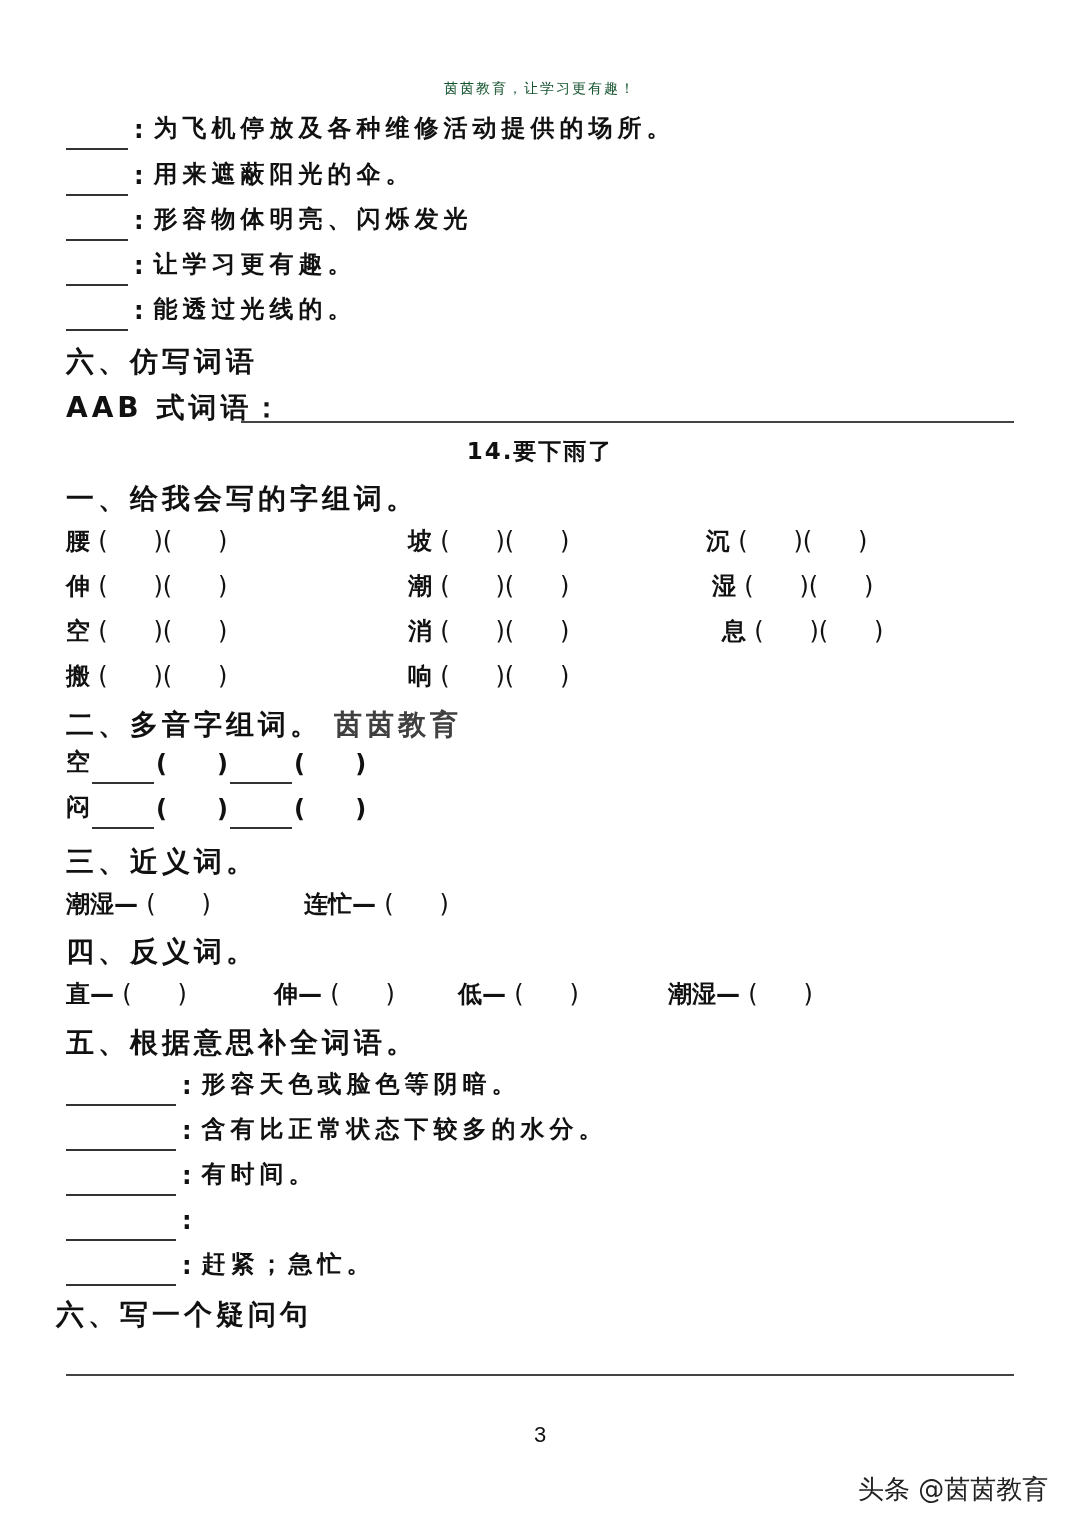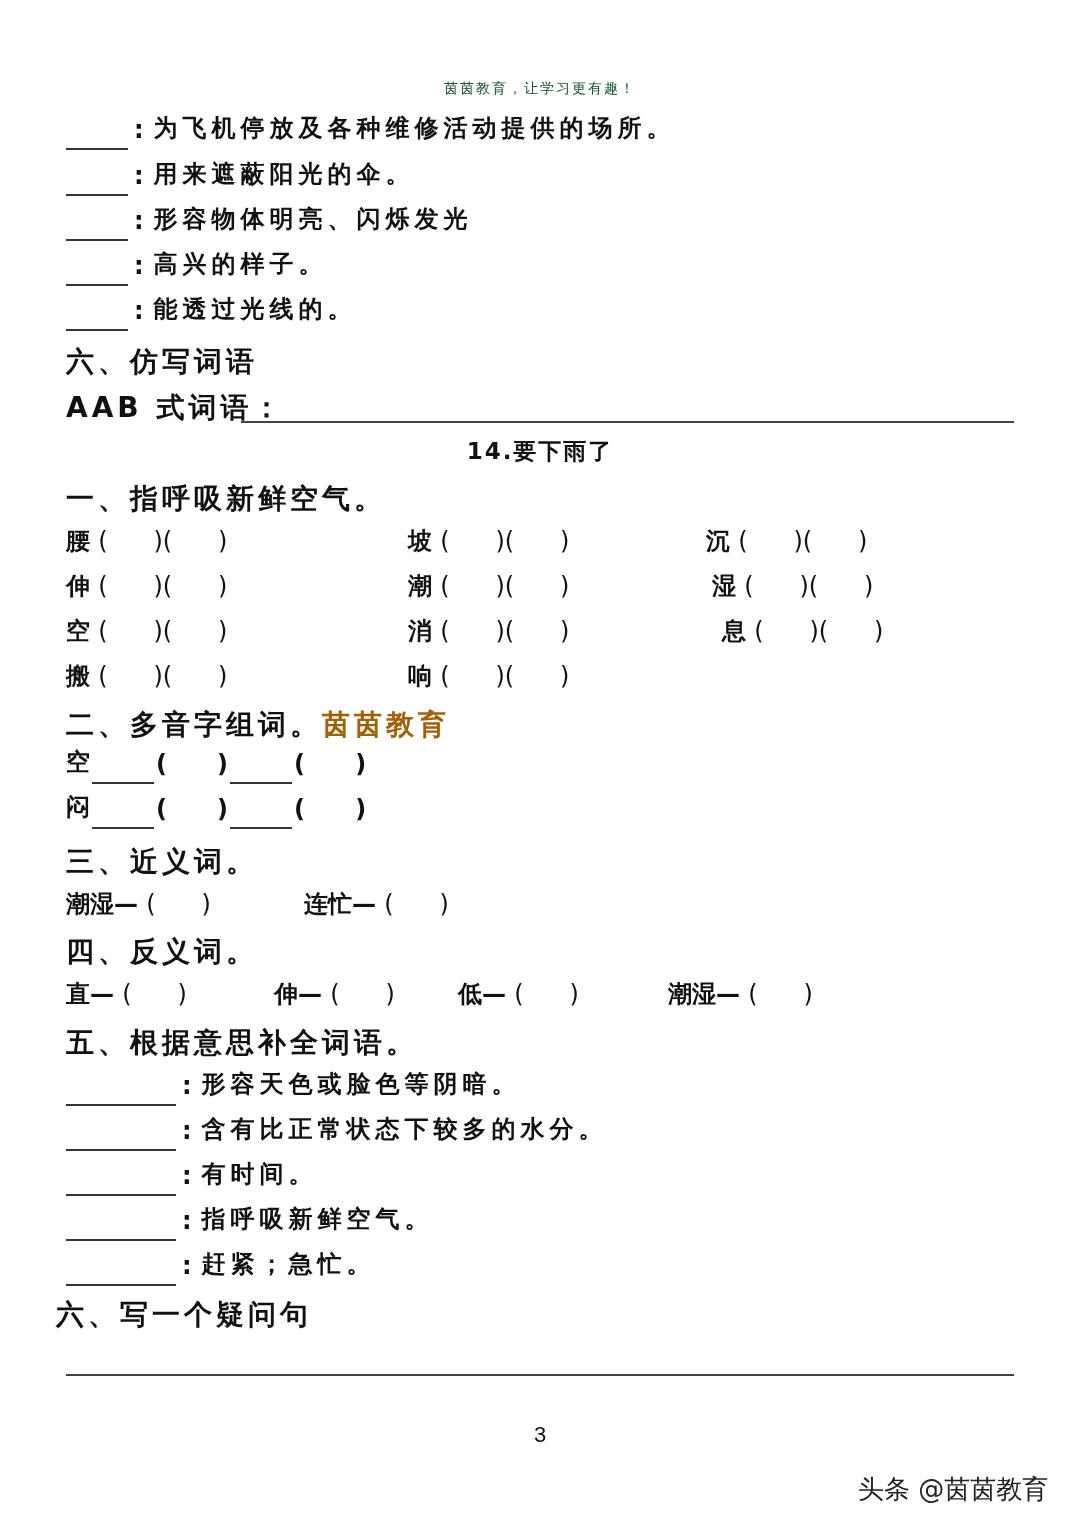--- a/index.html
+++ b/index.html
@@ -21,21 +21,21 @@
     }
     .def-row { position: absolute; left: 66px; height: 40px; display: flex; align-items: flex-end; }
     .def-row .blank { width: 62px; }
     .def-row.long .blank { width: 110px; }
     .def-row .colon { font-size: 24px; font-weight: bold; margin: 0 10px 6px 6px; }
     .def-row .txt { font-size: 24px; font-weight: bold; letter-spacing: 5px; margin-bottom: 6px; }
     .hline { position: absolute; height: 0; border-top: 2px solid #444; }
     .title { position: absolute; left: 0; width: 1080px; text-align: center; font-size: 23px; font-weight: bold; letter-spacing: 2px; }
     .grid-cell { position: absolute; font-size: 24px; font-weight: bold; white-space: pre; font-family: "DejaVu Sans", sans-serif; }
     .grid-cell .paren { font-weight: normal; letter-spacing: 0; }
-    .watermark-inline { color: #a16207; letter-spacing: 4px; margin-left: 0; }
+    .watermark-inline { color: #404040; letter-spacing: 4px; margin-left: 12px; }
     .page-num { position: absolute; top: 1422px; left: 0; width: 1080px; text-align: center; font-size: 22px; font-family: "Liberation Sans", sans-serif; }
     .corner-mark {
       position: absolute; top: 1472px; left: 858px; font-size: 26px; color: #222;
       font-family: "DejaVu Sans", sans-serif;
       text-shadow: 1px 1px 0 #fff, -1px -1px 0 #fff;
     }
     .pinyin-row { position: absolute; left: 66px; font-size: 24px; font-weight: bold; display: flex; align-items: flex-end; height: 40px; }
     .pinyin-row .blank { width: 62px; margin: 0 2px; }
     .pinyin-row .p { white-space: pre; margin-bottom: 6px; }
   </style>
@@ -55,35 +55,35 @@
   <span class="txt">用来遮蔽阳光的伞。</span>
 </div>
 <div class="def-row" style="top:201px;">
   <span class="blank"></span>
     <span class="colon">:</span>
   <span class="txt">形容物体明亮、闪烁发光</span>
 </div>
 <div class="def-row" style="top:246px;">
   <span class="blank"></span>
     <span class="colon">:</span>
-  <span class="txt">高兴的样子。</span>
+  <span class="txt">让学习更有趣。</span>
 </div>
 <div class="def-row" style="top:291px;">
   <span class="blank"></span>
     <span class="colon">:</span>
   <span class="txt">能透过光线的。</span>
 </div>
 
 <div class="abs line" style="top:343px; left:66px;">六、仿写词语</div>
 <div class="abs line" style="top:389px; left:66px;">AAB 式词语：</div>
 <div class="hline" style="top:421px; left:241px; width:773px;"></div>
 
 <div class="title" style="top:436px;">14.要下雨了</div>
 
-<div class="abs line" style="top:480px; left:66px;">一、指呼吸新鲜空气。</div>
+<div class="abs line" style="top:480px; left:66px;">一、给我会写的字组词。</div>
 
 <div class="grid-cell" style="top:525px; left:66px;"><span>腰</span> <span class="paren">(      )(      )</span></div>
 <div class="grid-cell" style="top:525px; left:408px;"><span>坡</span> <span class="paren">(      )(      )</span></div>
 <div class="grid-cell" style="top:525px; left:706px;"><span>沉</span> <span class="paren">(      )(      )</span></div>
 
 <div class="grid-cell" style="top:570px; left:66px;"><span>伸</span> <span class="paren">(      )(      )</span></div>
 <div class="grid-cell" style="top:570px; left:408px;"><span>潮</span> <span class="paren">(      )(      )</span></div>
 <div class="grid-cell" style="top:570px; left:712px;"><span>湿</span> <span class="paren">(      )(      )</span></div>
 
 <div class="grid-cell" style="top:615px; left:66px;"><span>空</span> <span class="paren">(      )(      )</span></div>
@@ -133,21 +133,20 @@
   <span class="txt">含有比正常状态下较多的水分。</span>
 </div>
 <div class="def-row long" style="top:1156px;">
   <span class="blank"></span>
     <span class="colon">:</span>
   <span class="txt">有时间。</span>
 </div>
 <div class="def-row long" style="top:1201px;">
   <span class="blank"></span>
     <span class="colon">:</span>
-  <span class="txt">指呼吸新鲜空气。</span>
 </div>
 <div class="def-row long" style="top:1246px;">
   <span class="blank"></span>
     <span class="colon">:</span>
   <span class="txt">赶紧；急忙。</span>
 </div>
 
 <div class="abs line" style="top:1296px; left:56px;text-align:center;">六、写一个疑问句</div>
 <div class="hline" style="top:1374px; left:66px; width:948px;"></div>
 

